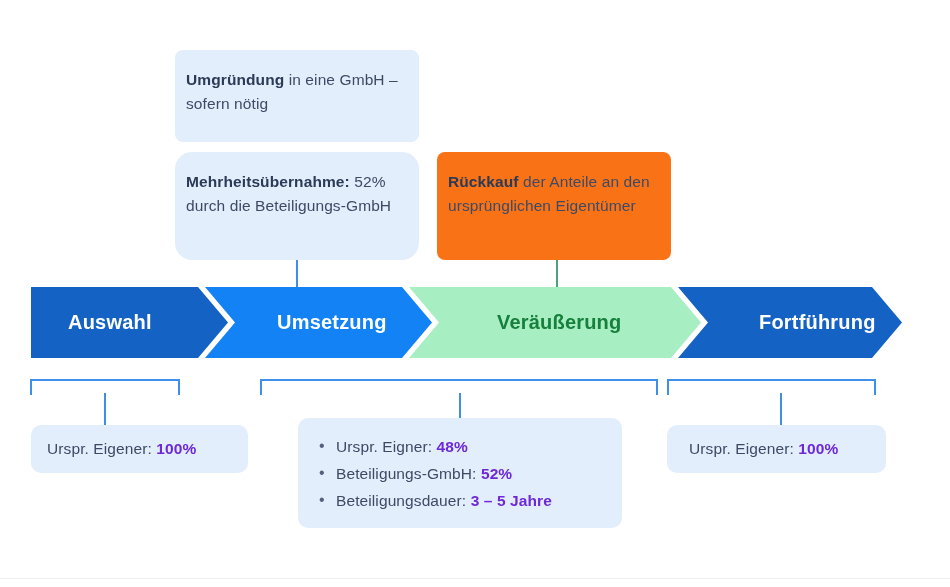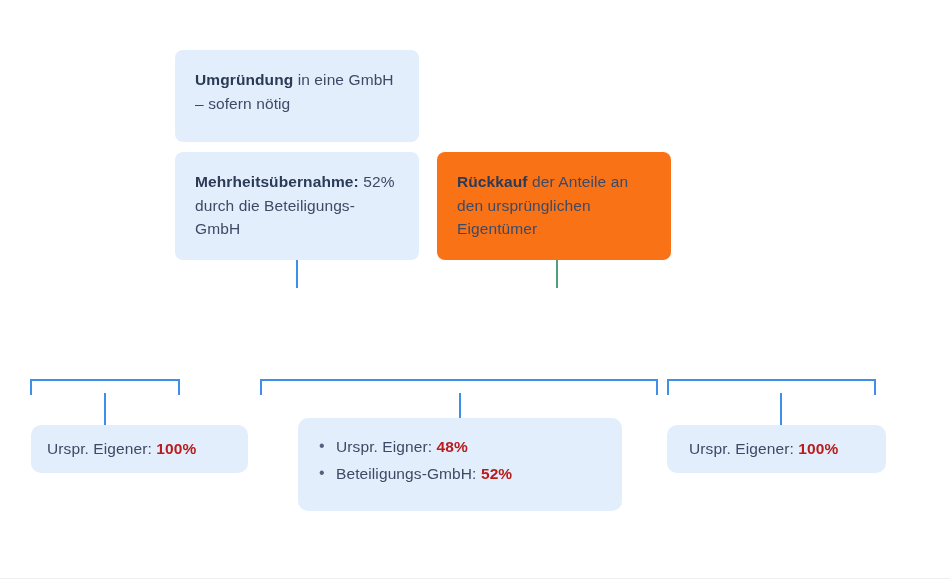--- a/index.html
+++ b/index.html
@@ -18,32 +18,32 @@
     height: 587px;
     background: #ffffff;
     overflow: hidden;
   }
 
   
   .callout {
     position: absolute;
     box-sizing: border-box;
     border-radius: 8px;
-    padding: 18px 20px 18px 20px;
+    padding: 18px 20px 18px 11px;
     font-size: 15.5px;
     line-height: 1.52;
     color: #3d4a66;
     letter-spacing: 0.1px;
   }
   .callout.blue  { background: #e3eefc; }
   .callout.green { background: #f97316; }
   .callout b { color: #2b3a57; font-weight: 700; }
 
   #box-umgruendung { left: 175px; top: 50px;  width: 244px; height: 92px; }
-  #box-mehrheit    { left: 175px; top: 152px; width: 244px; height: 108px; }
+  #box-mehrheit    { left: 175px; top: 152px; width: 244px; height: 108px; border-radius: 17px; }
   #box-rueckkauf   { left: 437px; top: 152px; width: 234px; height: 108px; }
 
   
   .v-connector {
     position: absolute;
     width: 2px;
   }
   #conn-mehrheit { left: 296px; top: 260px; height: 28px; background: #3d8fe8; }
   #conn-rueckkauf{ left: 556px; top: 260px; height: 28px; background: #4f9f7a; }
 
@@ -126,32 +126,32 @@
   .result-box {
     position: absolute;
     box-sizing: border-box;
     background: #e3eefc;
     border-radius: 10px;
     color: #3d4a66;
     font-size: 15.5px;
     line-height: 1.55;
     letter-spacing: 0.1px;
   }
-  .result-box b { color: #b91c1c; font-weight: 700; }
+  .result-box b { color: #6d28d9; font-weight: 700; }
 
   #result-left {
     left: 31px; top: 425px; width: 217px; height: 48px;
     display: flex; align-items: center; padding-left: 16px;
   }
   #result-right {
     left: 667px; top: 425px; width: 219px; height: 48px;
     display: flex; align-items: center; padding-left: 22px;
   }
   #result-center {
-    left: 298px; top: 418px; width: 324px; height: 93px;
+    left: 298px; top: 418px; width: 324px; height: 110px;
     padding: 14px 18px 14px 14px;
   }
   #result-center ul {
     list-style: none;
     margin: 0;
     padding: 0;
   }
   #result-center li {
     position: relative;
     padding-left: 24px;
@@ -188,20 +188,39 @@
     <b>Mehrheitsübernahme:</b><span> 52% durch die Beteiligungs-GmbH</span>
   </div>
 
   <div class="callout green" id="box-rueckkauf">
     <b>Rückkauf</b><span> der Anteile an den ursprünglichen Eigentümer</span>
   </div>
 
   <div class="v-connector" id="conn-mehrheit"></div>
   <div class="v-connector" id="conn-rueckkauf"></div>
 
+  <div id="chevron-bar">
+
+    <div class="chev" id="chev-auswahl">
+      <span class="chev-label">Auswahl</span>
+    </div>
+
+    <div class="chev" id="chev-umsetzung">
+      <span class="chev-label">Umsetzung</span>
+    </div>
+
+    <div class="chev" id="chev-veraeusserung">
+      <span class="chev-label">Veräußerung</span>
+    </div>
+
+    <div class="chev" id="chev-fortfuehrung">
+      <span class="chev-label">Fortführung</span>
+    </div>
+
+  </div>
 
   <div class="bracket" id="bracket-1"></div>
   <div class="bracket-stem" id="stem-1"></div>
 
   <div class="bracket" id="bracket-2"></div>
   <div class="bracket-stem" id="stem-2"></div>
 
   <div class="bracket" id="bracket-3"></div>
   <div class="bracket-stem" id="stem-3"></div>
 
@@ -210,20 +229,23 @@
   </div>
 
   <div class="result-box" id="result-center">
     <ul>
       <li>
         <span>Urspr. Eigner:</span>&nbsp;<b>48%</b>
       </li>
       <li>
         <span>Beteiligungs-GmbH:</span>&nbsp;<b>52%</b>
       </li>
+      <li>
+        <span>Beteiligungsdauer:</span>&nbsp;<b>3 – 5 Jahre</b>
+      </li>
     </ul>
   </div>
 
   <div class="result-box" id="result-right">
     <span>Urspr. Eigener:</span>&nbsp;<b>100%</b>
   </div>
 
   <div id="footer-rule"></div>
 
 </div>

